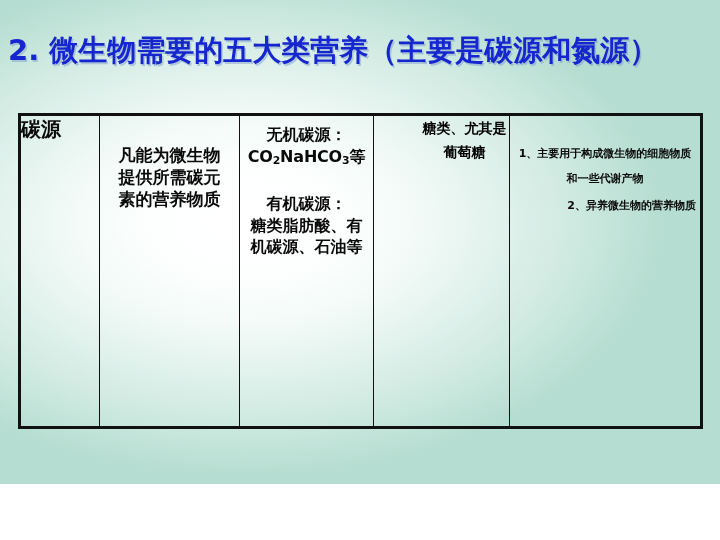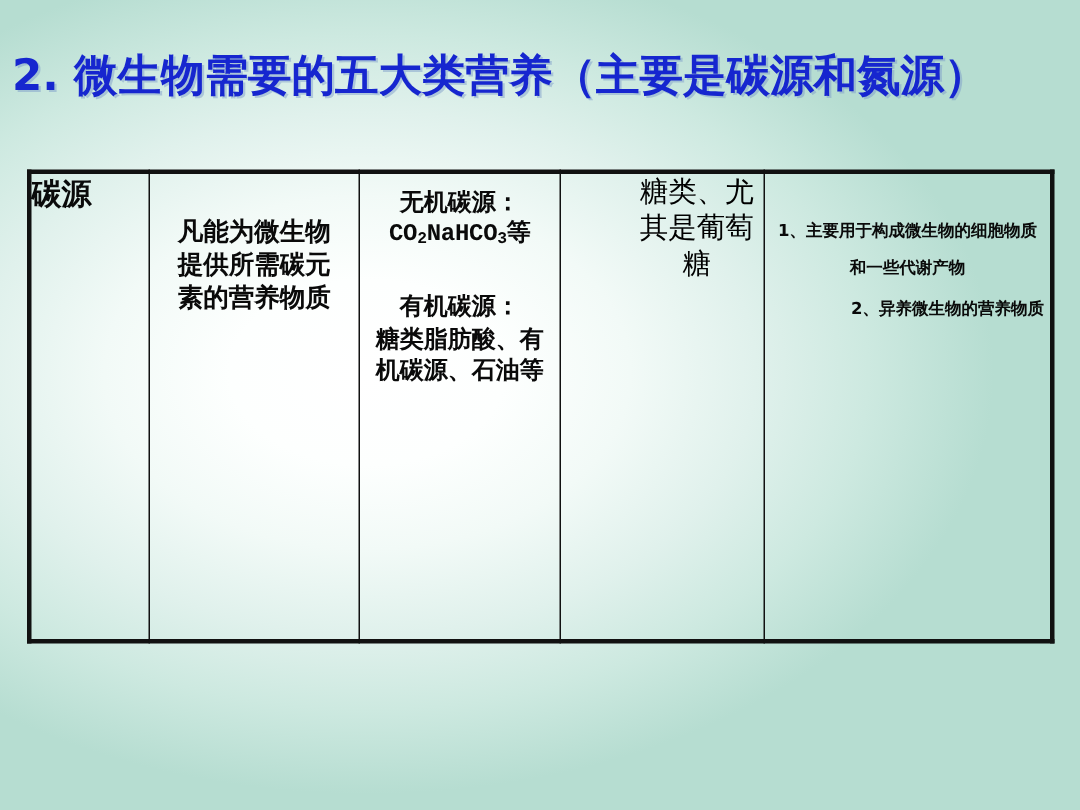--- a/index.html
+++ b/index.html
@@ -9,21 +9,21 @@
   body {
     width: 720px;
     height: 540px;
     overflow: hidden;
     font-family: "DejaVu Sans", "Liberation Sans", sans-serif;
   }
 
   #slide {
     position: relative;
     width: 720px;
-    height: 540px;
+    height: 484px;
     background:
       radial-gradient(ellipse 58% 52% at 34% 46%,
         #ffffff 0%,
         #fdfffe 22%,
         #f2faf7 42%,
         #e0f1ec 62%,
         #cde9e0 80%,
         #b6ddd1 100%),
       linear-gradient(115deg, #bfe2d7 0%, #dff1ea 35%, #eaf6f1 60%, #b9dfd3 100%);
     overflow: hidden;
@@ -105,30 +105,30 @@
     font-size: 16px;
     line-height: 21.5px;
   }
   .source-text .grp2 { margin-top: 24px; }
   sub {
     font-size: 0.68em;
     vertical-align: baseline;
     position: relative;
     top: 0.27em;
   }
-  .chem { letter-spacing: -0.2px; font-family: Liberation Mono, monospace; }
+  .chem { letter-spacing: -0.2px; }
 
   .common-cell {
     vertical-align: middle;
     text-align: center;
   }
   .common-text {
-    font-size: 19px;
+    font-size: 14px;
     line-height: 24px;
-    font-weight: normal;
+    font-weight: bold;
     margin-left: 46px;
   }
 
   .func-text {
     padding: 5px 4px 0 4px;
     font-size: 11px;
     line-height: 25px;
     margin-top: 20px;
   }
   .func-text .ln2 { margin-top: 2px; text-align: right; }

